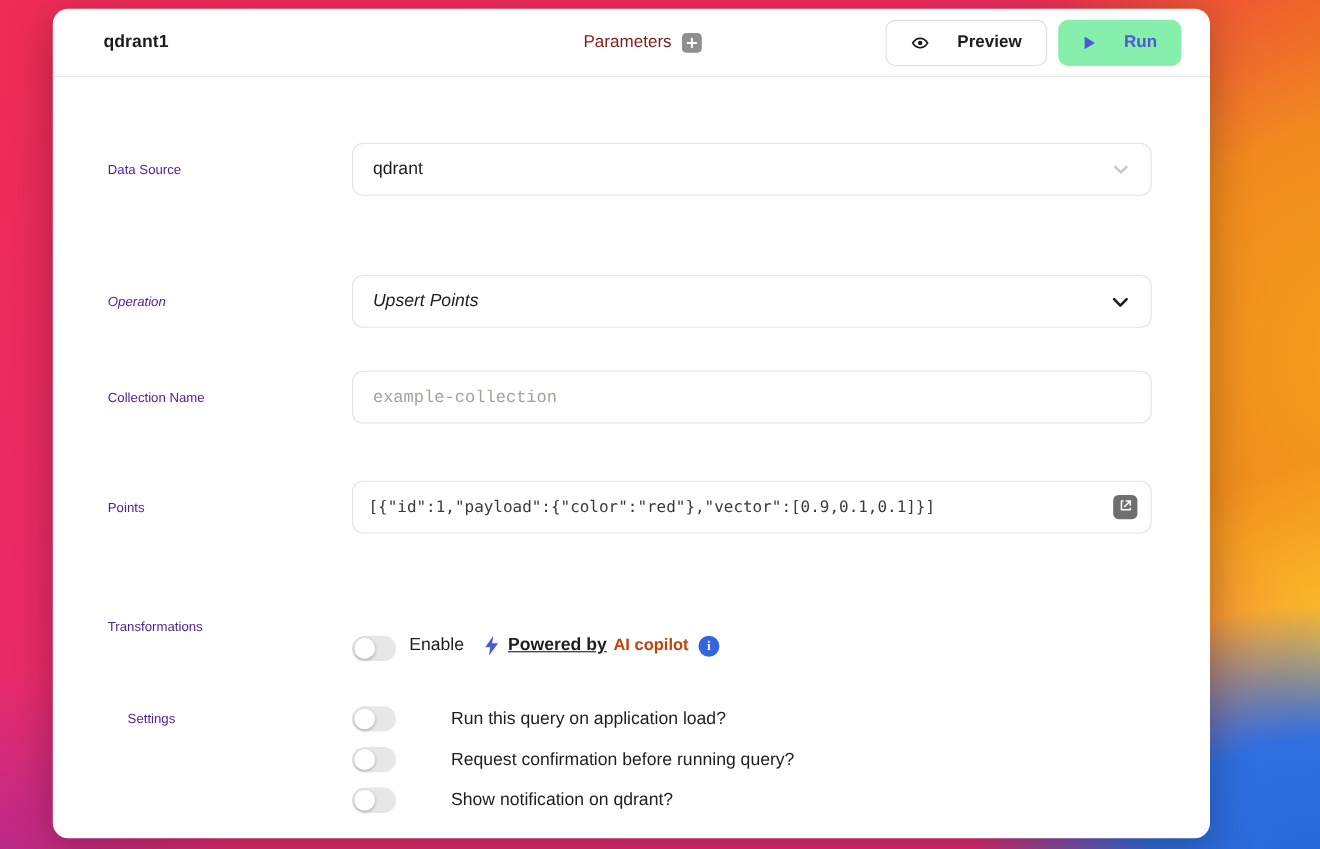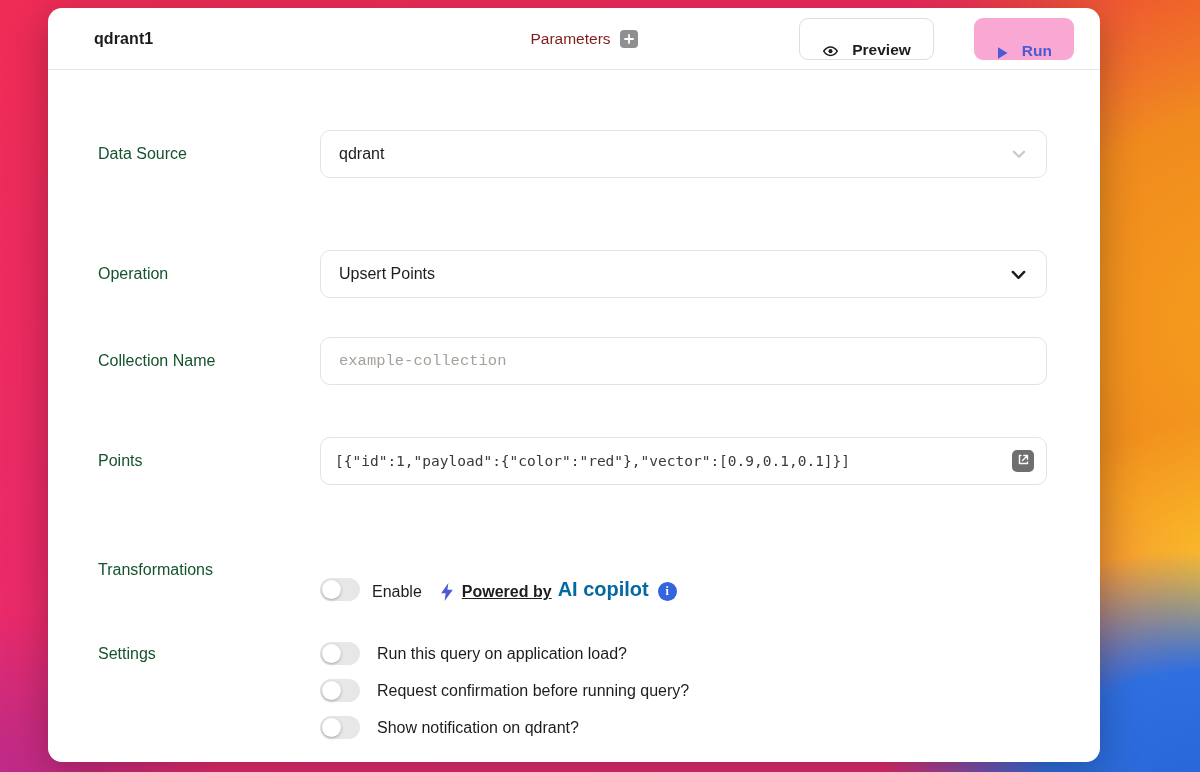--- a/index.html
+++ b/index.html
@@ -30,35 +30,34 @@
   .query-title { font-size:16px; font-weight:700; color:#1c1c1c; letter-spacing:.1px; cursor:text; }
   .header-center { display:flex; align-items:center; gap:9px; }
   .params-label { font-size:15.5px; font-weight:500; color:#7f1d1d; }
   .plus-btn {
     width:18px; height:18px; border-radius:4px; background:#8f8f8f;
     display:flex; align-items:center; justify-content:center; cursor:pointer;
   }
   .plus-btn svg { display:block; }
   .header-right { flex:1; display:flex; align-items:center; justify-content:flex-end; gap:10px; }
   .btn {
-    height:42px; display:inline-flex; align-items:flex-end; gap:13px;
+    height:42px; display:inline-flex; align-items:center; gap:25px;
     border-radius:9px; font-size:15.5px; font-weight:700; cursor:pointer;
     font-family:"Liberation Sans", sans-serif;
-    margin-left:30px;
   }
   .btn-preview { background:#fff; border:1px solid #dedede; color:#1d1d1d; padding:0 22px; }
-  .btn-run    { background:#f9a8d4; border:none; color:#4c5bd4; padding:0 22px; }
+  .btn-run    { background:#86efac; border:none; color:#4c5bd4; padding:0 22px; }
 
   
   .form-body { padding:60px 53px 0 50px; }
   .row { display:flex; align-items:center; }
   .row-start { align-items:flex-start; }
   .label-col { width:190px; flex:0 0 190px; }
   .field-label {
-    font-size:16px; color:#14532d; line-height:32px; display:inline-block; max-width:125px;
+    font-size:12px; color:#4c1d95; line-height:32px; display:inline-block; max-width:125px;
   }
   .field-col { flex:1; min-width:0;padding-left:32px; }
 
   .input-like {
     height:48px; border:1px solid #e3e3e3; border-radius:10px; background:#fff;
     display:flex; align-items:center; padding:0 18px; cursor:pointer;
   }
   .input-value { font-size:16px; color:#1d1d1d; flex:1; }
   .chevron { display:flex; align-items:center; }
 
@@ -86,38 +85,38 @@
   
   .toggle {
     width:40px; height:23px; border-radius:12px; background:#e7e7e7;
     position:relative; cursor:pointer; flex:0 0 40px;
   }
   .toggle .knob {
     position:absolute; left:2px; top:2px; width:19px; height:19px; border-radius:50%;
     background:#fff; box-shadow:0 1px 3px rgba(0,0,0,.3);
   }
 
-  .inline-row { display:flex; align-items:flex-end;margin-top:40px; }
+  .inline-row { display:flex; align-items:flex-start;margin-top:40px; }
   .enable-label { font-size:16px; color:#1d1d1d; margin-left:12px; }
   .bolt { margin-left:18px; display:flex; align-items:center; }
   .powered-by { font-size:16px; font-weight:700; color:#1d1d1d; margin-left:8px;text-decoration:underline; }
-  .copilot-link { font-size:20px; font-weight:700; color:#0369a1; margin-left:6px; cursor:pointer; }
+  .copilot-link { font-size:15px; font-weight:700; color:#c2410c; margin-left:6px; cursor:pointer; }
   .info-badge {
     width:19px; height:19px; border-radius:50%; background:#3465dd; color:#fff;
     font-size:12px; font-weight:700; display:flex; align-items:center; justify-content:center;
     margin-left:9px; cursor:pointer; font-family:"Liberation Serif", serif;
   }
 
-  .settings-toggle-row { display:flex; align-items:center; }
+  .settings-toggle-row { display:flex; align-items:center;gap:33px; }
   .settings-toggle-row + .settings-toggle-row { margin-top:14px; }
   .toggle-text { font-size:16px; color:#1d1d1d; margin-left:17px; }
 
   
   .mb-72 { margin-bottom:72px; }
-  .mb-39 { margin-bottom:39px; }
+  .mb-39 { margin-bottom:39px;font-style:italic; }
   .mb-52 { margin-bottom:52px; }
   .mb-53 { margin-bottom:53px; }
   .mb-41 { margin-bottom:41px; }
 </style>
 </head>
 <body>
 
 <div class="card">
 
   <div class="header">
@@ -232,21 +231,21 @@
           </span>
           <span class="powered-by">Powered by</span>
           <span class="copilot-link">AI copilot</span>
           <span class="info-badge">i</span>
         </div>
       </div>
     </div>
 
     <div class="row row-start">
       <div class="label-col">
-        <span class="field-label" style="line-height:23px;">Settings</span>
+        <span class="field-label" style="line-height:23px;margin-left:18px;">Settings</span>
       </div>
       <div class="field-col">
         <div class="settings-toggle-row">
           <div class="toggle">
               <span class="knob"></span>
             </div>
           <span class="toggle-text">Run this query on application load?</span>
         </div>
         <div class="settings-toggle-row">
           <div class="toggle">

